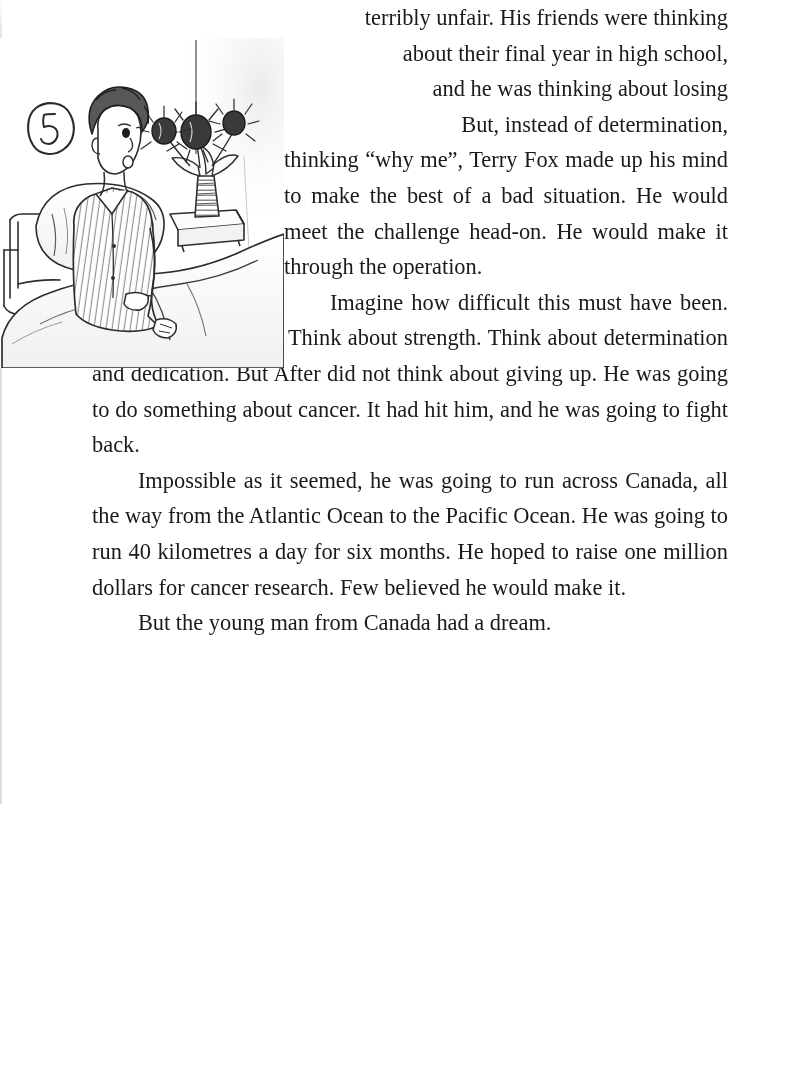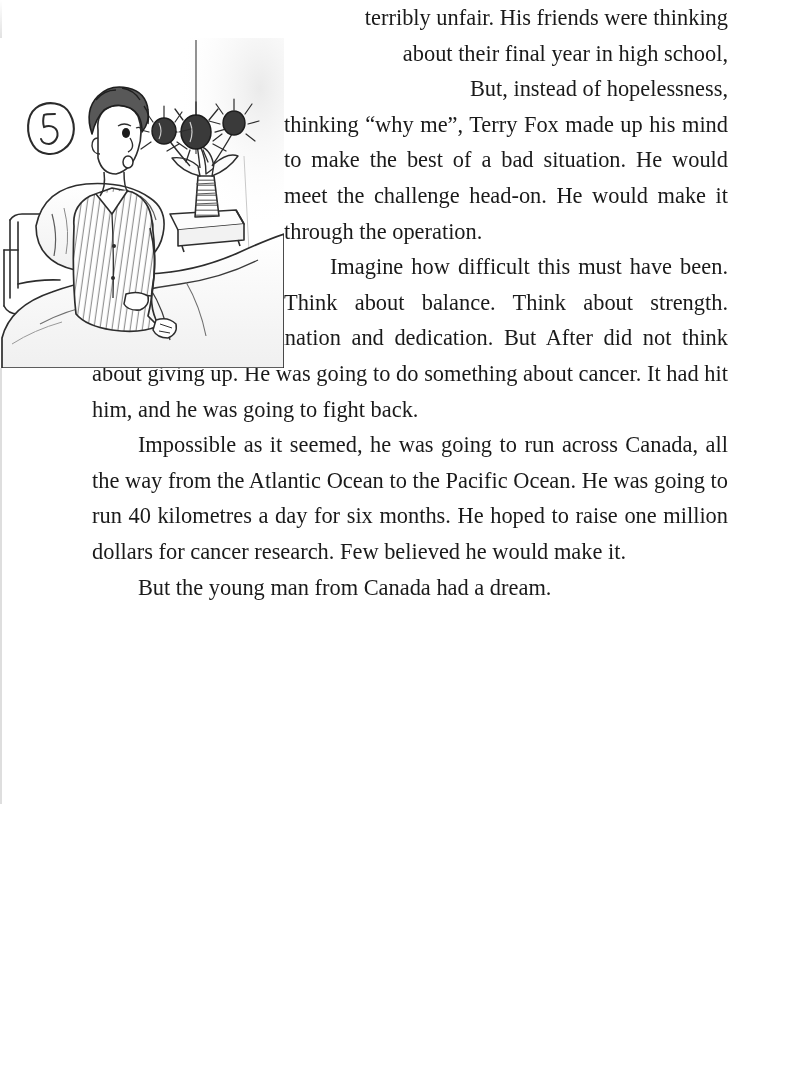--- a/index.html
+++ b/index.html
@@ -269,21 +269,22 @@
         <ellipse cx="128" cy="124" rx="5" ry="6" fill="#ffffff" stroke="#2d2d2d" stroke-width="1.5"></ellipse>
       </g>
     </svg>
   </div>
 
   <div class="body-text">
 
     <p class="p-wrap">
       <span class="ln">terribly unfair. His friends were thinking</span>
       <span class="ln">about their final year in high school,</span>
-      <span class="ln">But, instead of hopelessness,</span>
+      <span class="ln">and he was thinking about losing</span>
+      <span class="ln">But, instead of determination,</span>
     </p>
 
     <p class="p-flow">thinking “why me”, Terry Fox made up his mind to make the best of a bad situation. He would meet the challenge head-on. He would make it through the operation.</p>
     <p class="p-indent">Imagine how difficult this must have been. Think about balance. Think about strength. Think about determination and dedication. But After did not think about giving up. He was going to do something about cancer. It had hit him, and he was going to fight back.</p>
     <p class="p-indent">Impossible as it seemed, he was going to run across Canada, all the way from the Atlantic Ocean to the Pacific Ocean. He was going to run 40 kilometres a day for six months. He hoped to raise one million dollars for cancer research. Few believed he would make it.</p>
     <p class="p-indent">But the young man from Canada had a dream.</p>
 
   </div>
 
   <div class="page-number">5</div>

